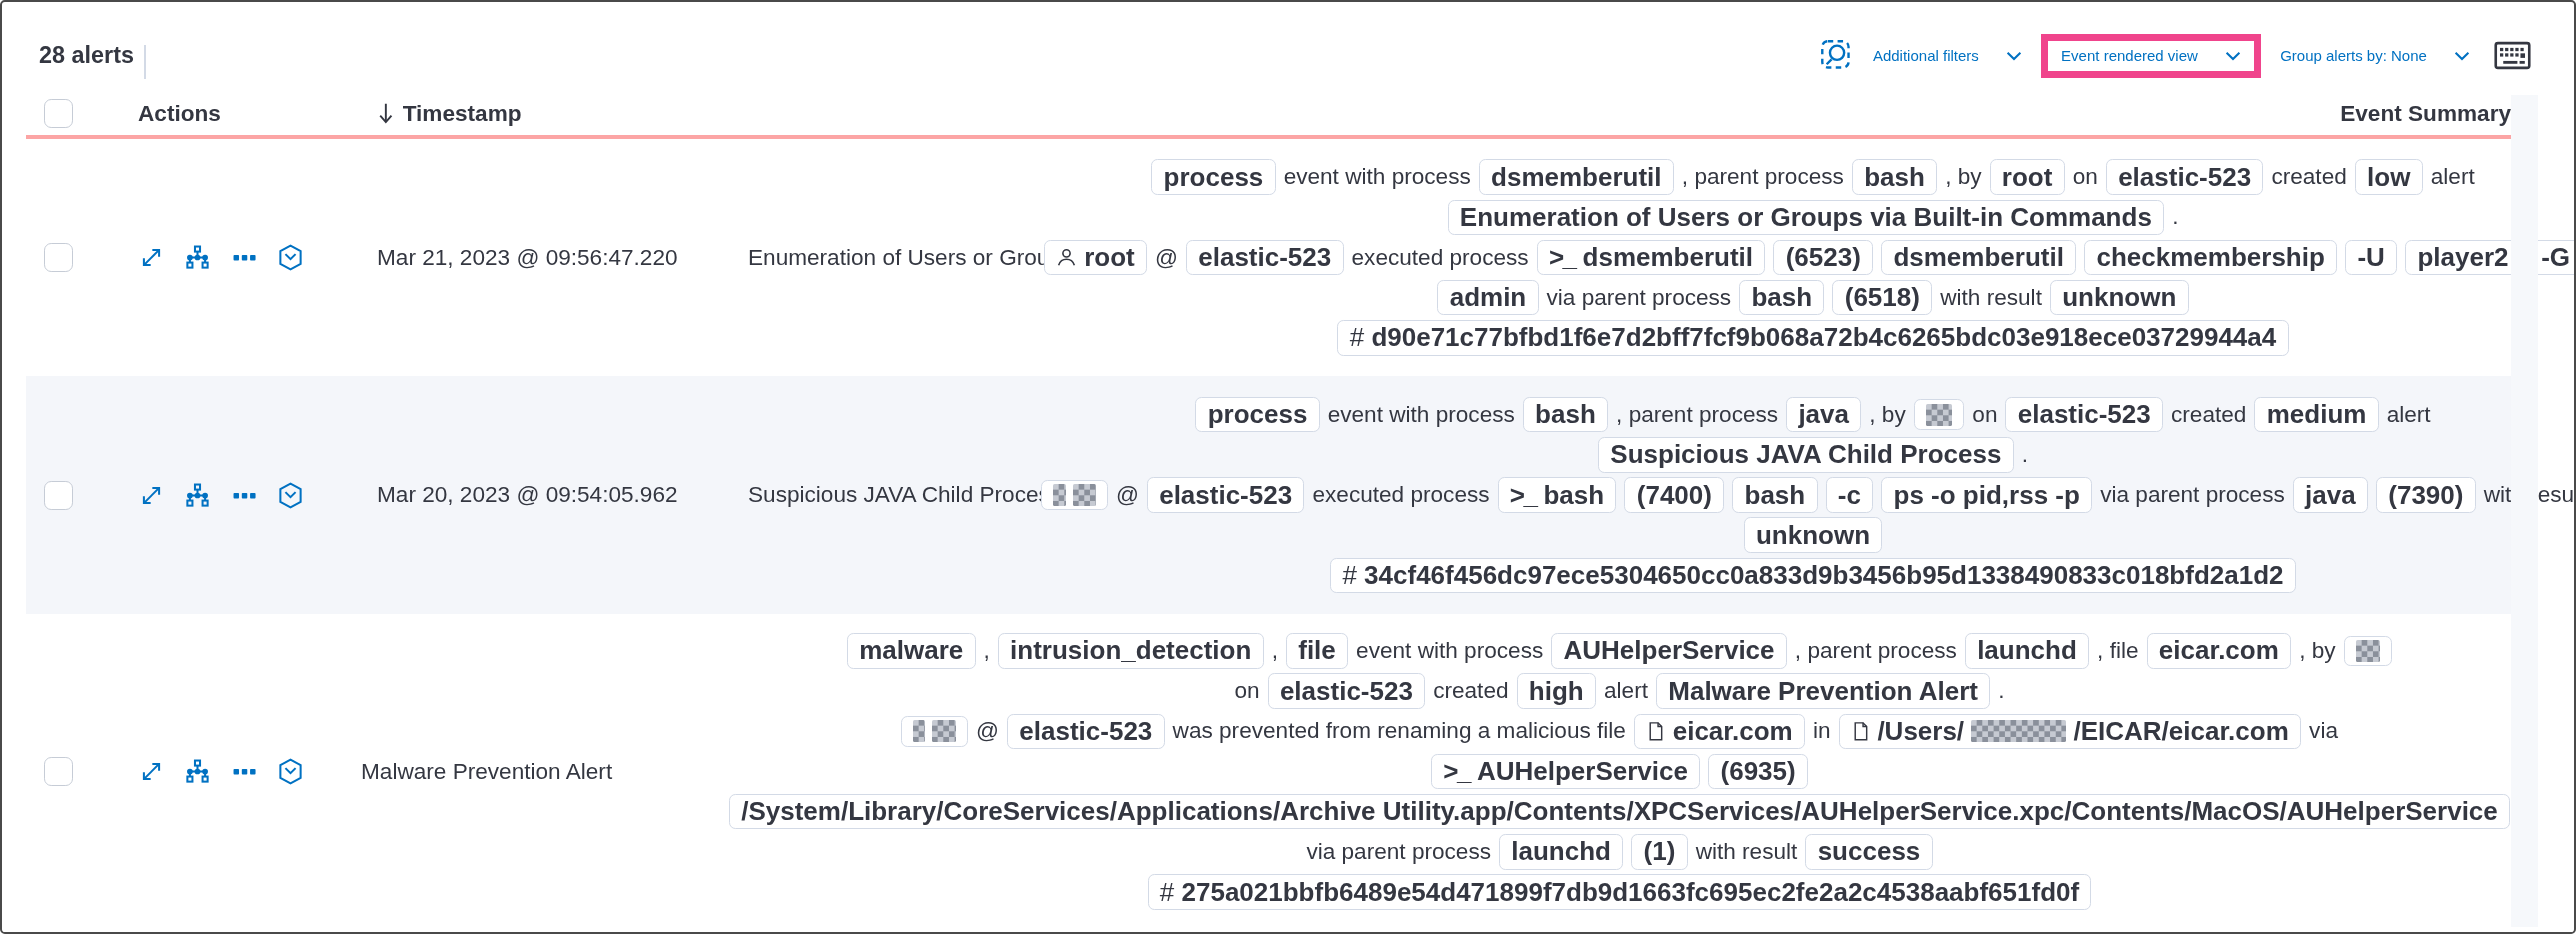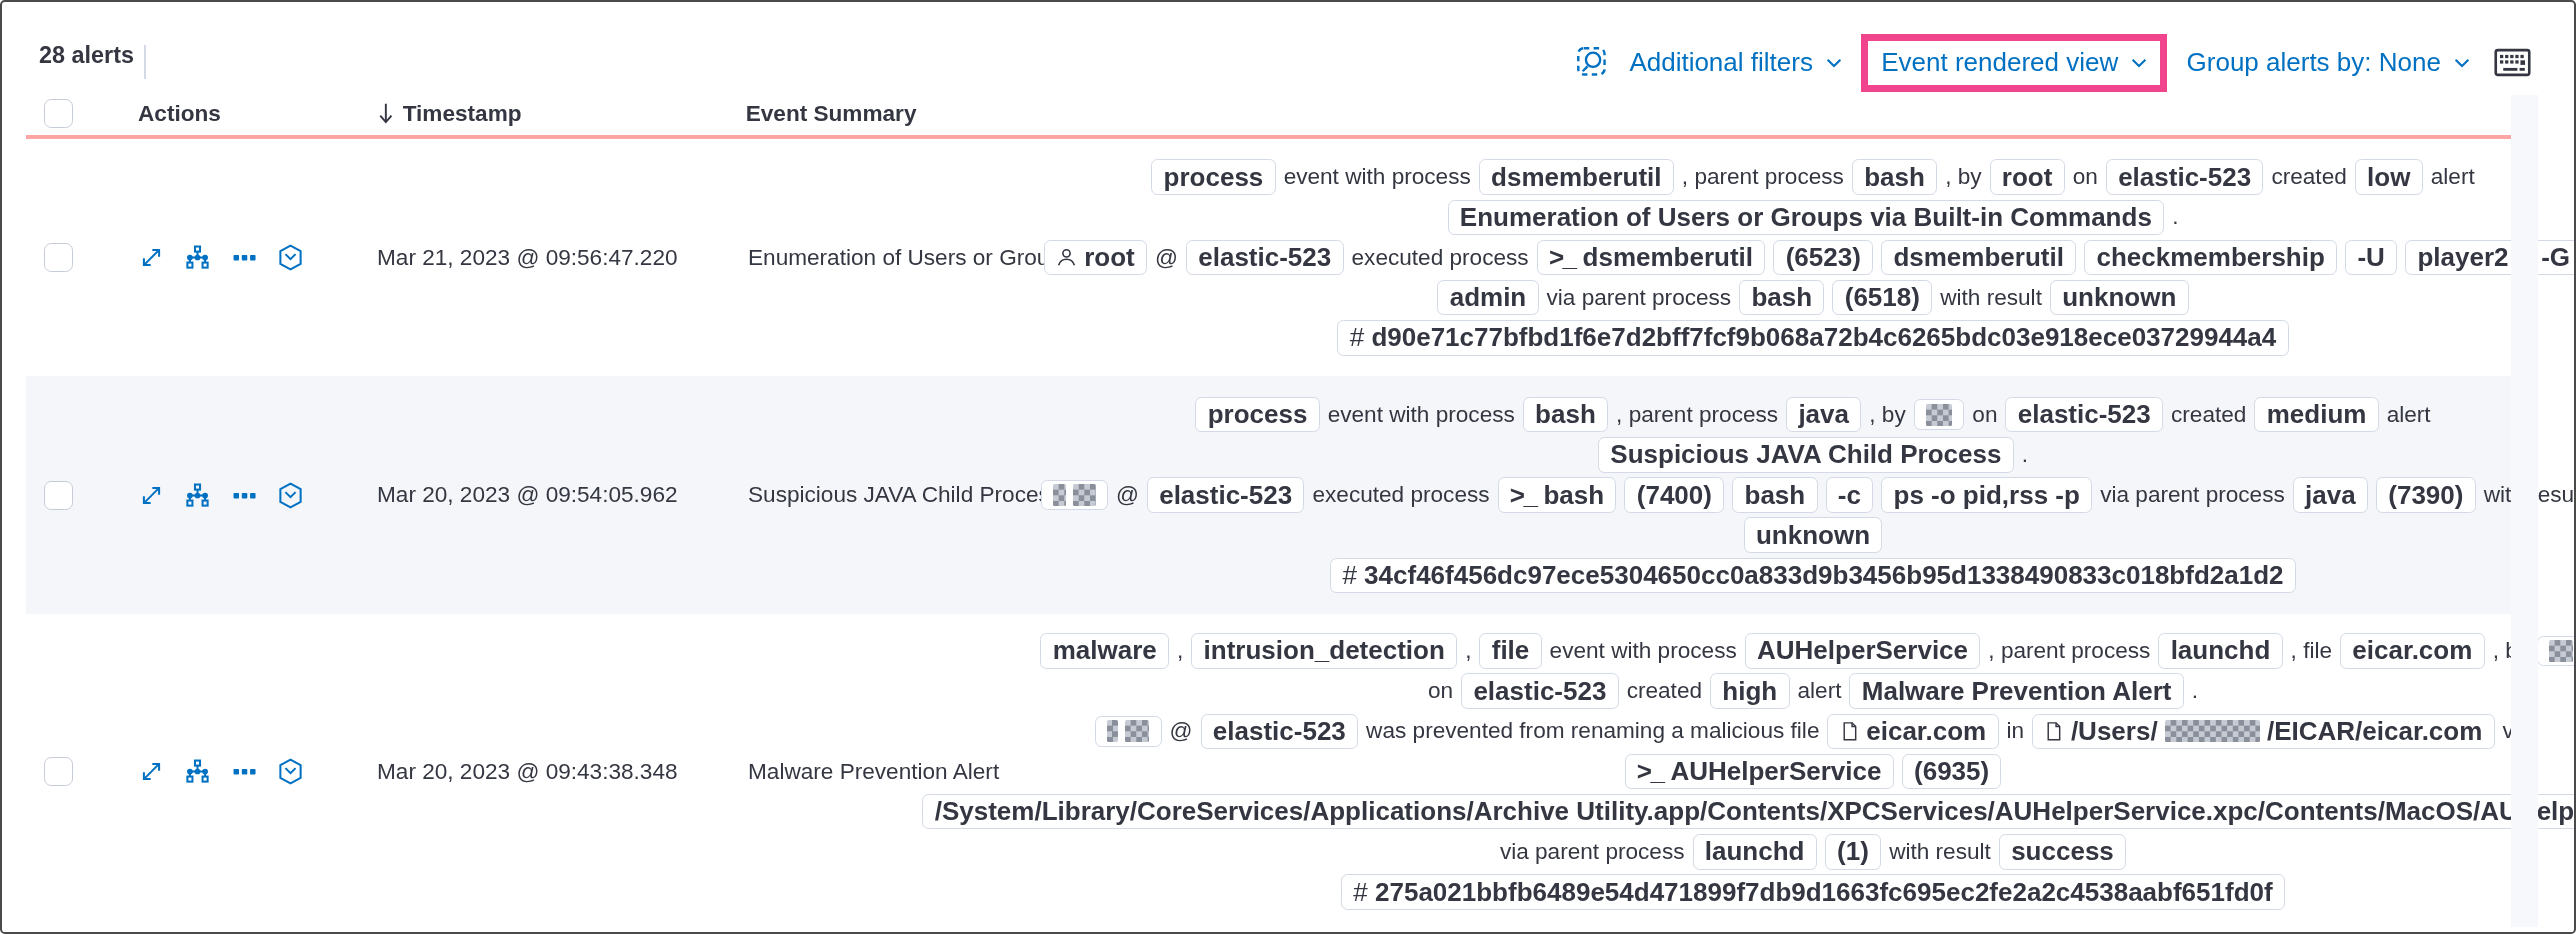--- a/index.html
+++ b/index.html
@@ -3,21 +3,21 @@
 <meta charset="utf-8">
 <style>
   html,body{margin:0;padding:0;background:#fff;}
   .screen{position:relative;width:2576px;height:934px;box-sizing:border-box;border:2.4px solid #4a4a4a;
     border-radius:4.8px;background:#fff;overflow:hidden;color:#343741;
     font-family:"Liberation Sans","DejaVu Sans",sans-serif;}
   
   .alert-count{position:absolute;left:37px;top:40px;font-size:23.4px;font-weight:700;white-space:nowrap;}
   .count-divider{position:absolute;left:142px;top:43px;width:2.4px;height:34px;background:#d3dae6;}
   .controls{position:absolute;right:43px;top:32px;display:flex;align-items:center;gap:19.3px;}
-  .link{display:inline-flex;align-items:center;gap:13px;color:#0071c2;font-size:26px;cursor:pointer;white-space:nowrap;}
+  .link{display:inline-flex;align-items:center;gap:27px;color:#0071c2;font-size:15px;cursor:pointer;white-space:nowrap;}
   .hl-box{border:7.2px solid #f0448c;padding:6.4px 13px;display:inline-flex;align-items:flex-end;}
   .icon-btn{display:inline-flex;align-items:center;justify-content:center;cursor:pointer;}
   
   .table{position:absolute;left:24px;top:90px;width:2485px;}
   .thead{display:flex;align-items:center;height:43px;border-bottom:4px solid #fca5a5;font-weight:700;font-size:22.6px;}
   .trow{display:flex;align-items:center;}
   .trow.alt{background:#f4f6fa;}
   .c-check{width:81px;box-sizing:border-box;padding-left:17.7px;flex-shrink:0;}
   .checkbox{width:27px;height:27px;border:1.6px solid #c6ccd6;border-radius:7.2px;background:#fff;cursor:pointer;}
   .c-actions{width:242px;box-sizing:border-box;padding-left:31px;display:flex;align-items:center;gap:19.3px;flex-shrink:0;}
@@ -102,21 +102,21 @@
       <div class="c-actions">
         <span>Actions</span>
       </div>
       <div class="c-ts">
         <svg width="17.7" height="22.6" viewBox="0 0 22 28" fill="none" stroke="#343741" stroke-width="2.4">
             <line x1="11" y1="2" x2="11" y2="24"></line>
             <polyline points="4,17 11,25 18,17"></polyline>
           </svg>
         <span>Timestamp</span>
       </div>
-      <div class="c-summary" style="align-items:flex-start;padding:0 0 0 9.7px;">
+      <div class="c-summary" style="align-items:flex-end;padding:0 0 0 9.7px;">
         <span>Event Summary</span>
       </div>
     </div>
     <div id="rows">
         <div class="trow" style="min-height: 237px;">
           <div class="c-check">
             <div class="checkbox"></div>
           </div>
           <div class="c-actions">
             <span class="act-icon">
@@ -415,21 +415,20 @@
                 <rect x="22.6" y="13" width="6.5" height="6.5" rx="1"></rect>
               </svg>
             </span>
             <span class="act-icon">
               <svg width="27" height="27" viewBox="0 0 32 32" fill="none" stroke="#0071c2" stroke-width="2.4">
                 <polygon points="16,2 28,8.5 28,23.5 16,30 4,23.5 4,8.5"></polygon>
                 <polyline points="10,12 16,18 22,12"></polyline>
               </svg>
             </span>
           </div>
-          <div class="c-ts">Mar 20, 2023 @ 09:43:38.348</div>
           <div class="c-rule">Malware Prevention Alert</div>
           <div class="c-summary">
             <div class="sline">
               <span class="badge">
                 <span>malware</span>
               </span>
               <span class="plain">,</span>
               <span class="badge">
                 <span>intrusion_detection</span>
               </span>

